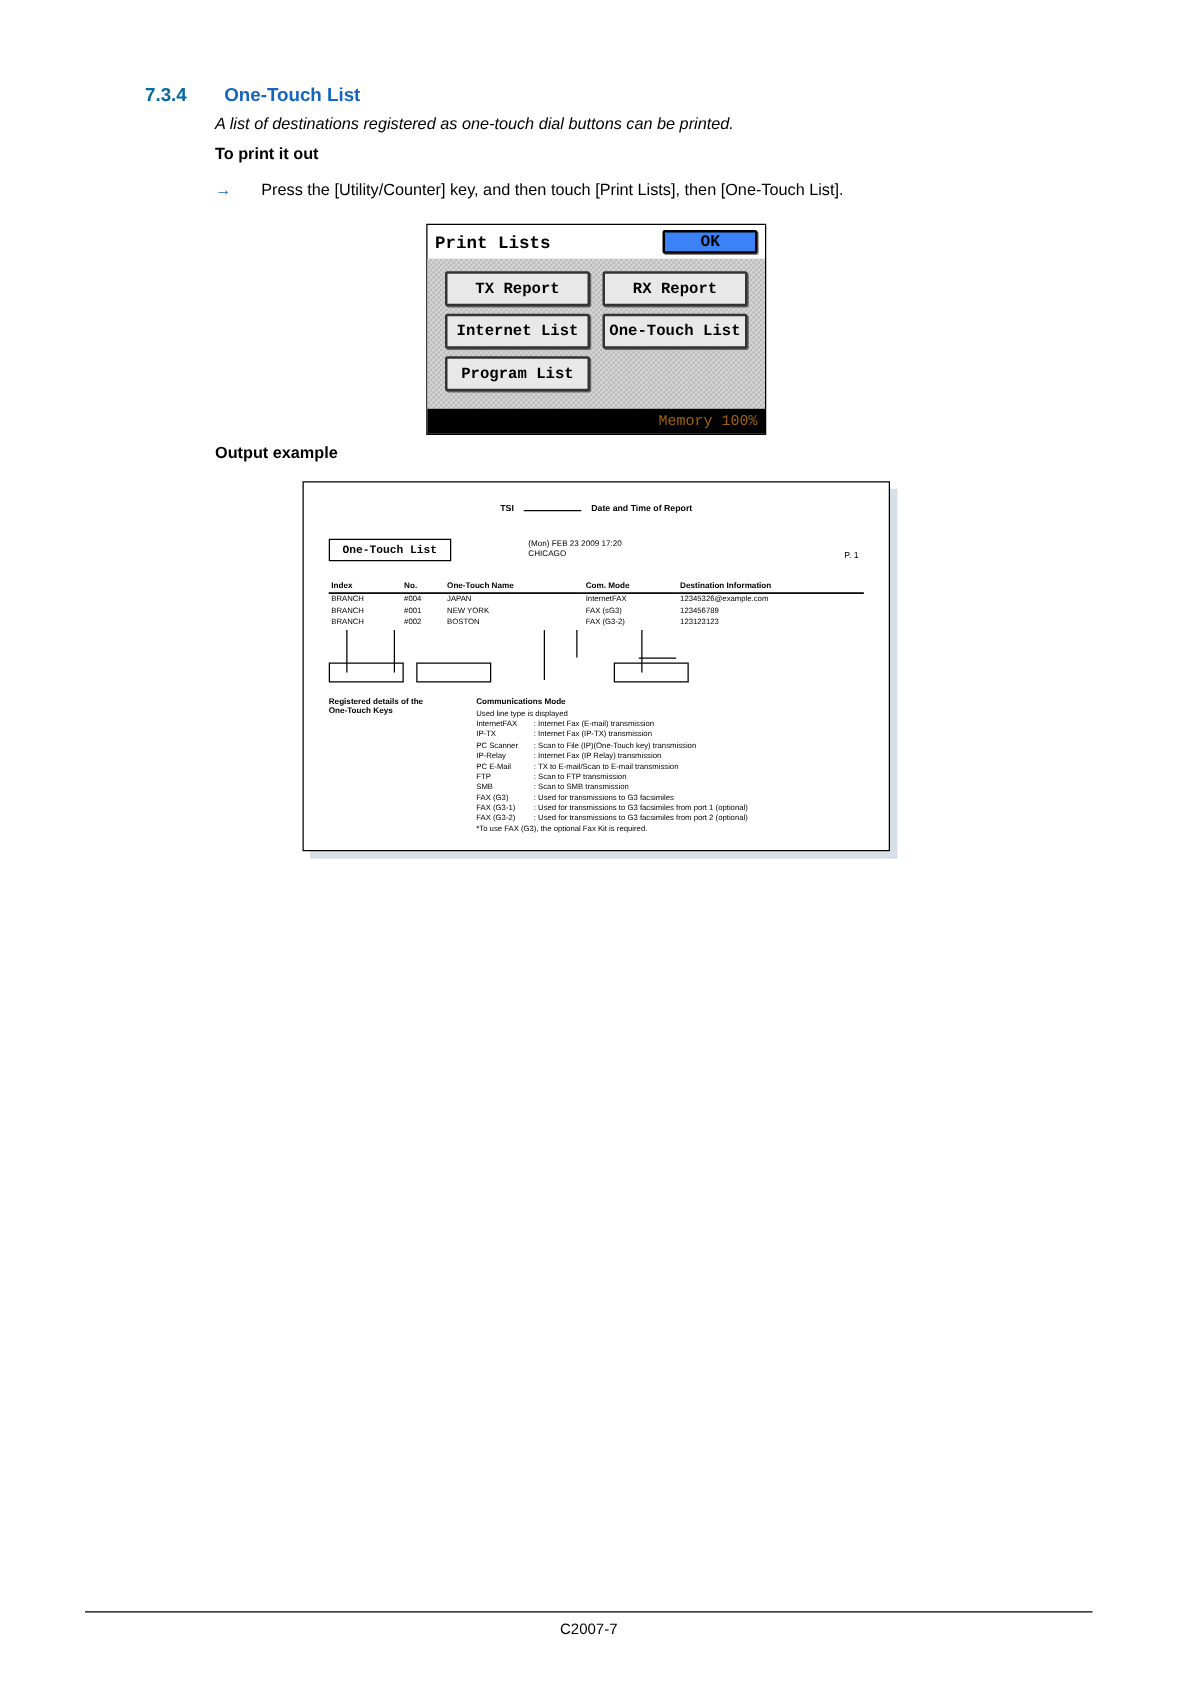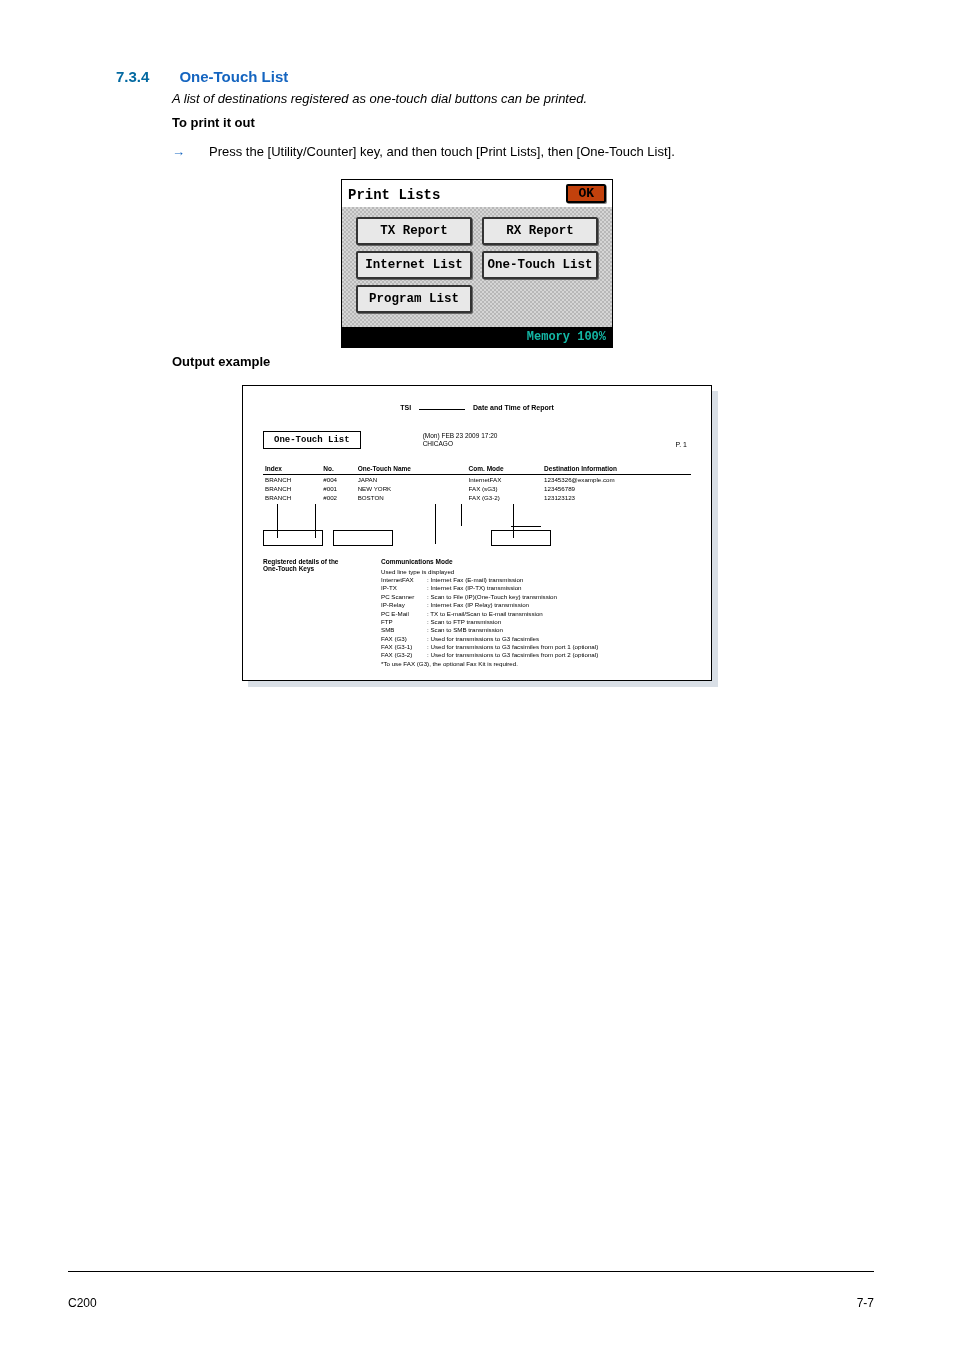--- a/index.html
+++ b/index.html
@@ -95,24 +95,24 @@
     align-items:flex-end;
     font-family: "Courier New", monospace;
     font-size: 14px;
     font-weight:bold;
     padding: 4px 6px;
   }
   .ok-btn {
     border: 2px solid #000;
     font-family: "Courier New", monospace;
     font-weight: bold;
-    padding: 0 10px;
+    padding: 0 28px;
     font-size: 13px;
     border-radius:2px;
-    background:#c2410c;
+    background:#3b82f6;
     box-shadow: 1px 1px 0 #888;
   }
   .lcd-body {
     background-image:
       linear-gradient(45deg, #b8b8b8 25%, transparent 25%, transparent 75%, #b8b8b8 75%),
       linear-gradient(45deg, #b8b8b8 25%, transparent 25%, transparent 75%, #b8b8b8 75%);
     background-size: 4px 4px;
     background-position: 0 0, 2px 2px;
     background-color:#d6d6d6;
     padding: 10px 14px 14px 14px;
@@ -128,24 +128,24 @@
     font-weight:bold;
     text-align:center;
     background:#e8e8e8;
     border:2px solid #333;
     padding: 5px 0;
     border-radius:2px;
     box-shadow: 1px 1px 0 #666;
   }
   .lcd-footer {
     background:#000;
-    color:#14b8a6;
+    color:#a16207;
     font-family:"Courier New", monospace;
     font-size:12px;
-    font-weight:bold;
+    font-weight:normal;
     text-align:right;
     padding: 3px 6px;
   }
 
   .report-wrap {
     width: 470px;
     margin: 16px auto 0 auto;
     position:relative;
   }
   .report-shadow {
@@ -208,22 +208,22 @@
   .rpt-comm-head { font-weight:bold; font-size:6.5px; margin-bottom:1px;}
   .rpt-modes div { white-space: nowrap; }
   .rpt-modes b { display:inline-block; min-width:46px; font-weight:normal;}
 
   .footer {
     position:absolute;
     bottom:40px;
     left:68px; right:80px;
     border-top:1px solid #000;
     display:flex;
-    justify-content: space-between;
-    padding-top:24px;
+    justify-content: center;
+    padding-top:6px;
     font-size:12px;
   }
 </style>
 </head>
 <body>
 
 <div class="page">
 
   <div class="section-row">
     <div class="section-num">7.3.4</div>

